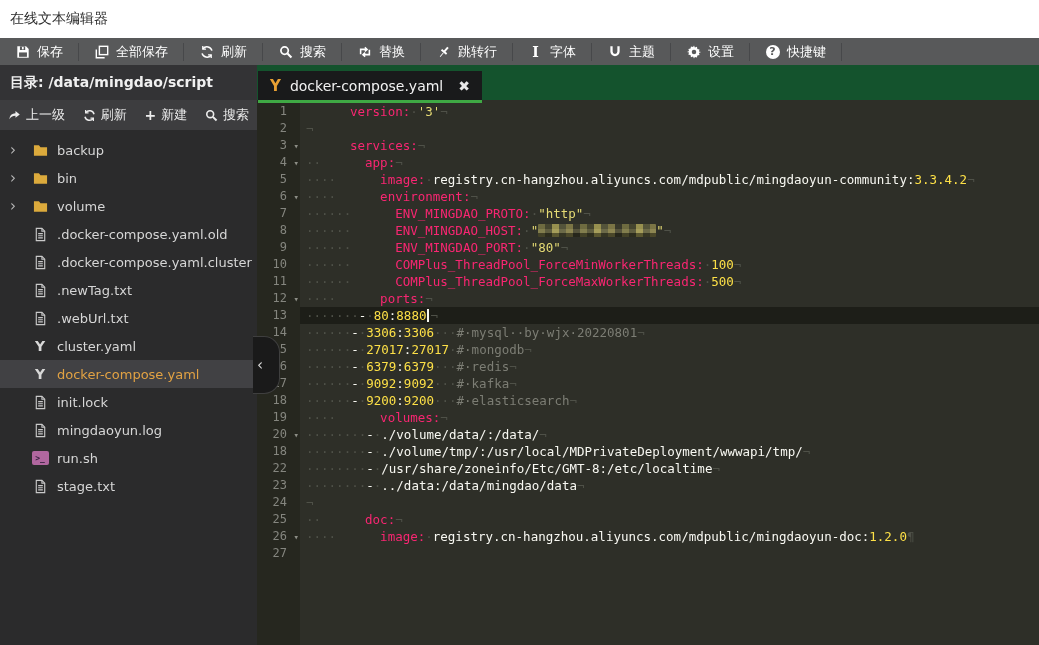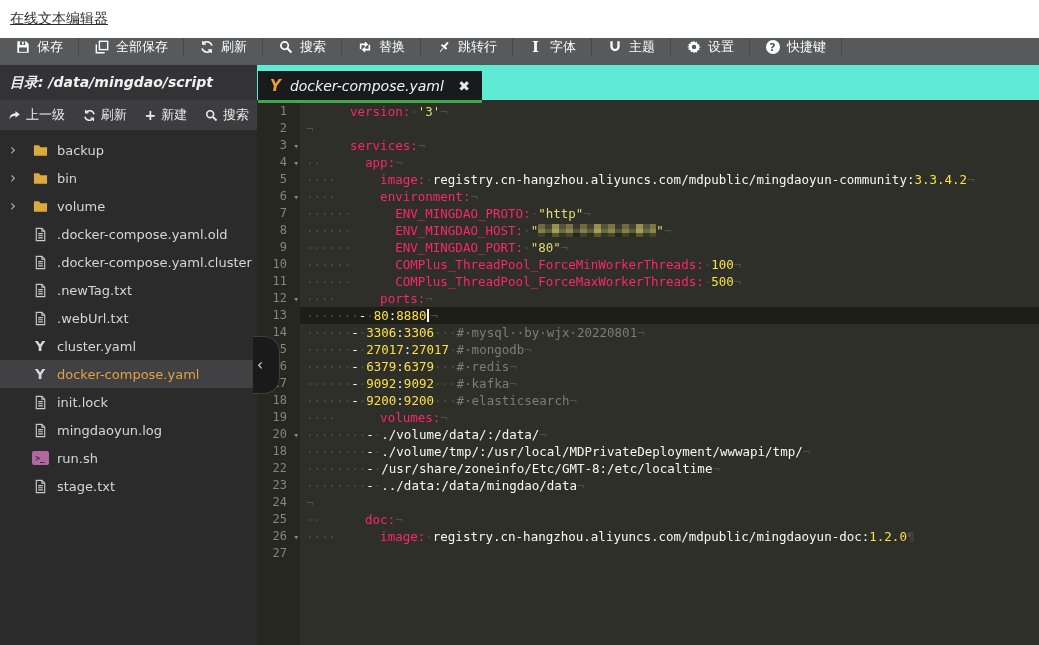--- a/index.html
+++ b/index.html
@@ -4,33 +4,33 @@
 <style>
   html,body{margin:0;padding:0;}
   body{
     width:1039px;height:645px;overflow:hidden;position:relative;
     background:#2e2f28;
     font-family:"DejaVu Sans","Liberation Sans",sans-serif;
     -webkit-font-smoothing:antialiased;
   }
   
   .titlebar{height:38px;background:#ffffff;color:#2e2e2e;font-size:14px;
-    display:flex;align-items:center;padding-left:10px;box-sizing:border-box;text-decoration:underline;}
-  
-  .toolbar{height:27px;background:#58595a;display:flex;align-items:flex-start;}
+    display:flex;align-items:center;padding-left:10px;box-sizing:border-box;}
+  
+  .toolbar{height:27px;background:#58595a;display:flex;align-items:center;}
   .tb-btn{display:flex;align-items:center;gap:7px;padding:0 15px;color:#ffffff;
     font-size:13px;border-right:1px solid #47484a;cursor:default;white-space:nowrap;}
   .tb-btn .icon{display:inline-flex;width:15px;height:15px;align-items:center;justify-content:center;}
   .tb-btn .icon svg{width:14px;height:14px;display:block;}
   .icon-text{font-weight:bold;font-size:14px;line-height:1;}
   .serif{font-family:"DejaVu Serif","Liberation Serif",serif;}
   .q-chip{width:14px;height:14px;border-radius:50%;background:#fff;color:#58595a;
     font-size:11px;font-weight:bold;display:inline-flex;align-items:center;justify-content:center;}
   
-  .subbar{height:35px;display:flex;background:#5eead4;position:relative;font-style:italic;}
+  .subbar{height:35px;display:flex;background:#14532d;position:relative;}
   .dirbar{width:257px;background:#333335;color:#f0f0f0;font-size:14px;font-weight:bold;
     display:flex;align-items:center;padding-left:10px;box-sizing:border-box;}
   .tabbar{flex:1;display:flex;align-items:flex-end;padding-left:1px;}
   .tab{height:29px;width:224px;background:#191a1b;display:flex;align-items:center;
     gap:9px;padding:0 12px;box-sizing:border-box;color:#f2f2f2;font-size:14px;}
   .tab .yicon{color:#e8a033;font-weight:bold;font-size:15px;}
   .tab .close{margin-left:auto;color:#e8e8e8;font-size:14px;}
   
   .main{position:absolute;top:100px;left:0;width:1039px;height:545px;display:flex;}
   .tab-underline{position:absolute;top:0;left:258px;width:224px;height:3px;z-index:30;}

